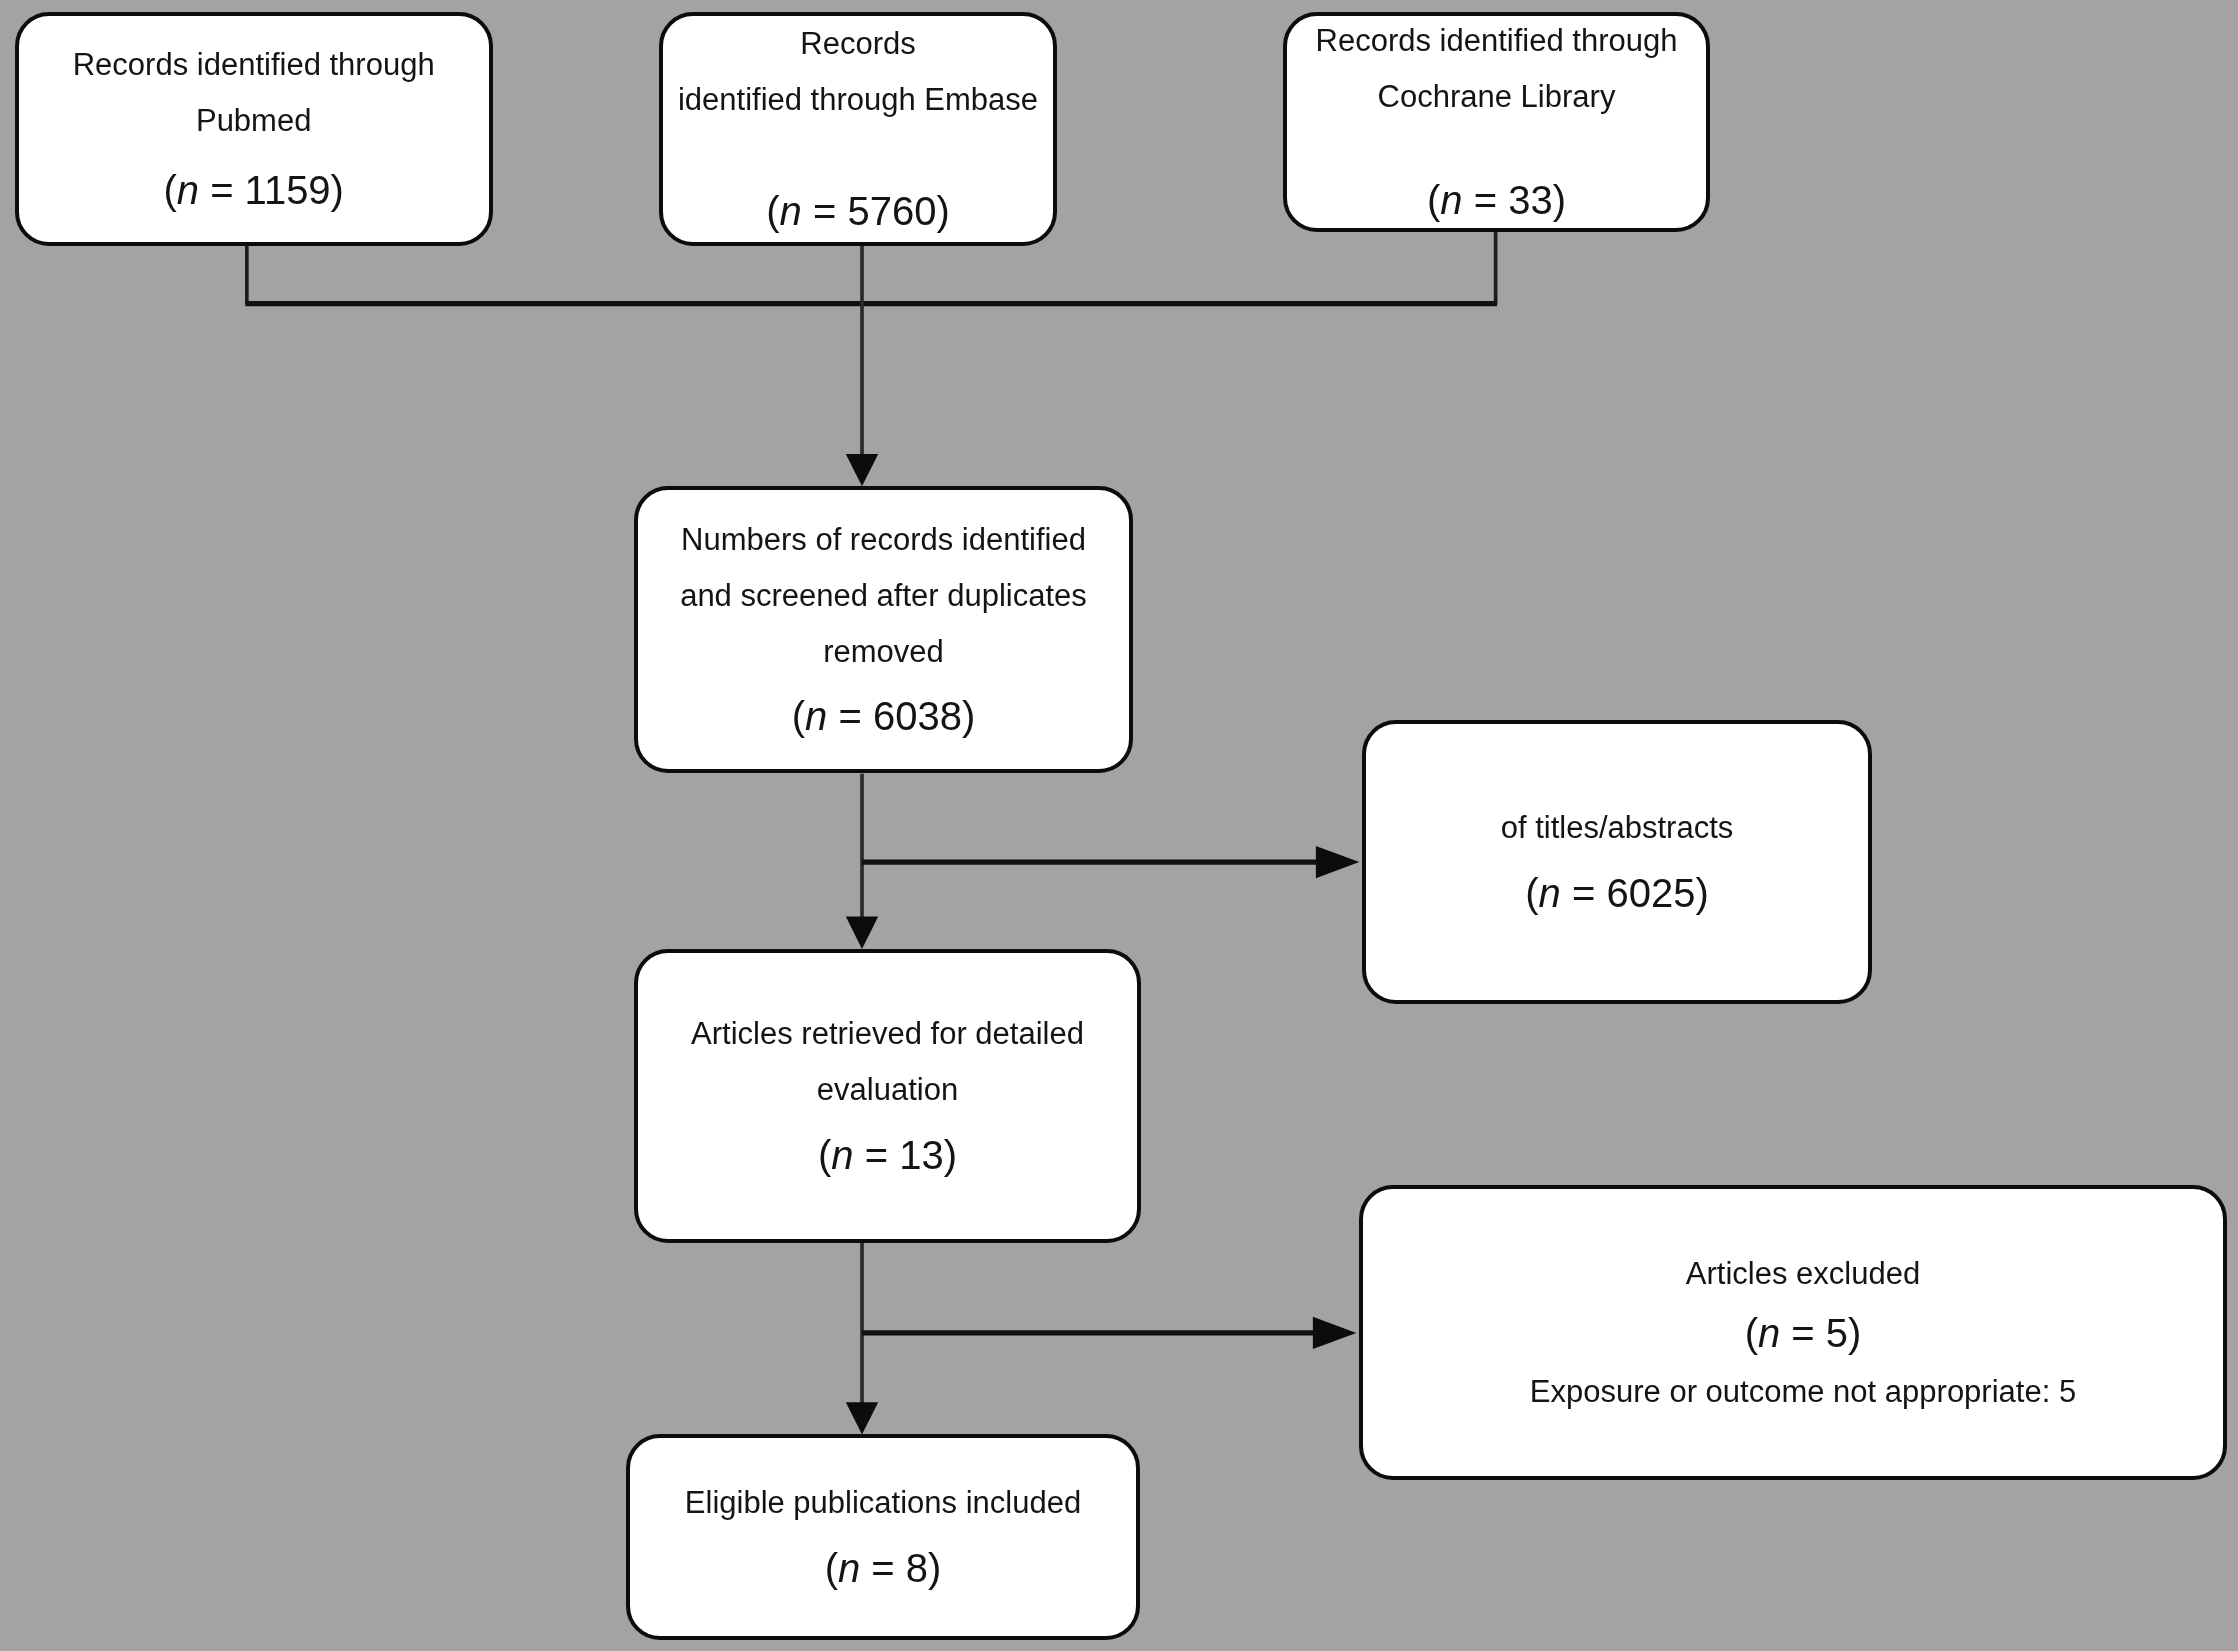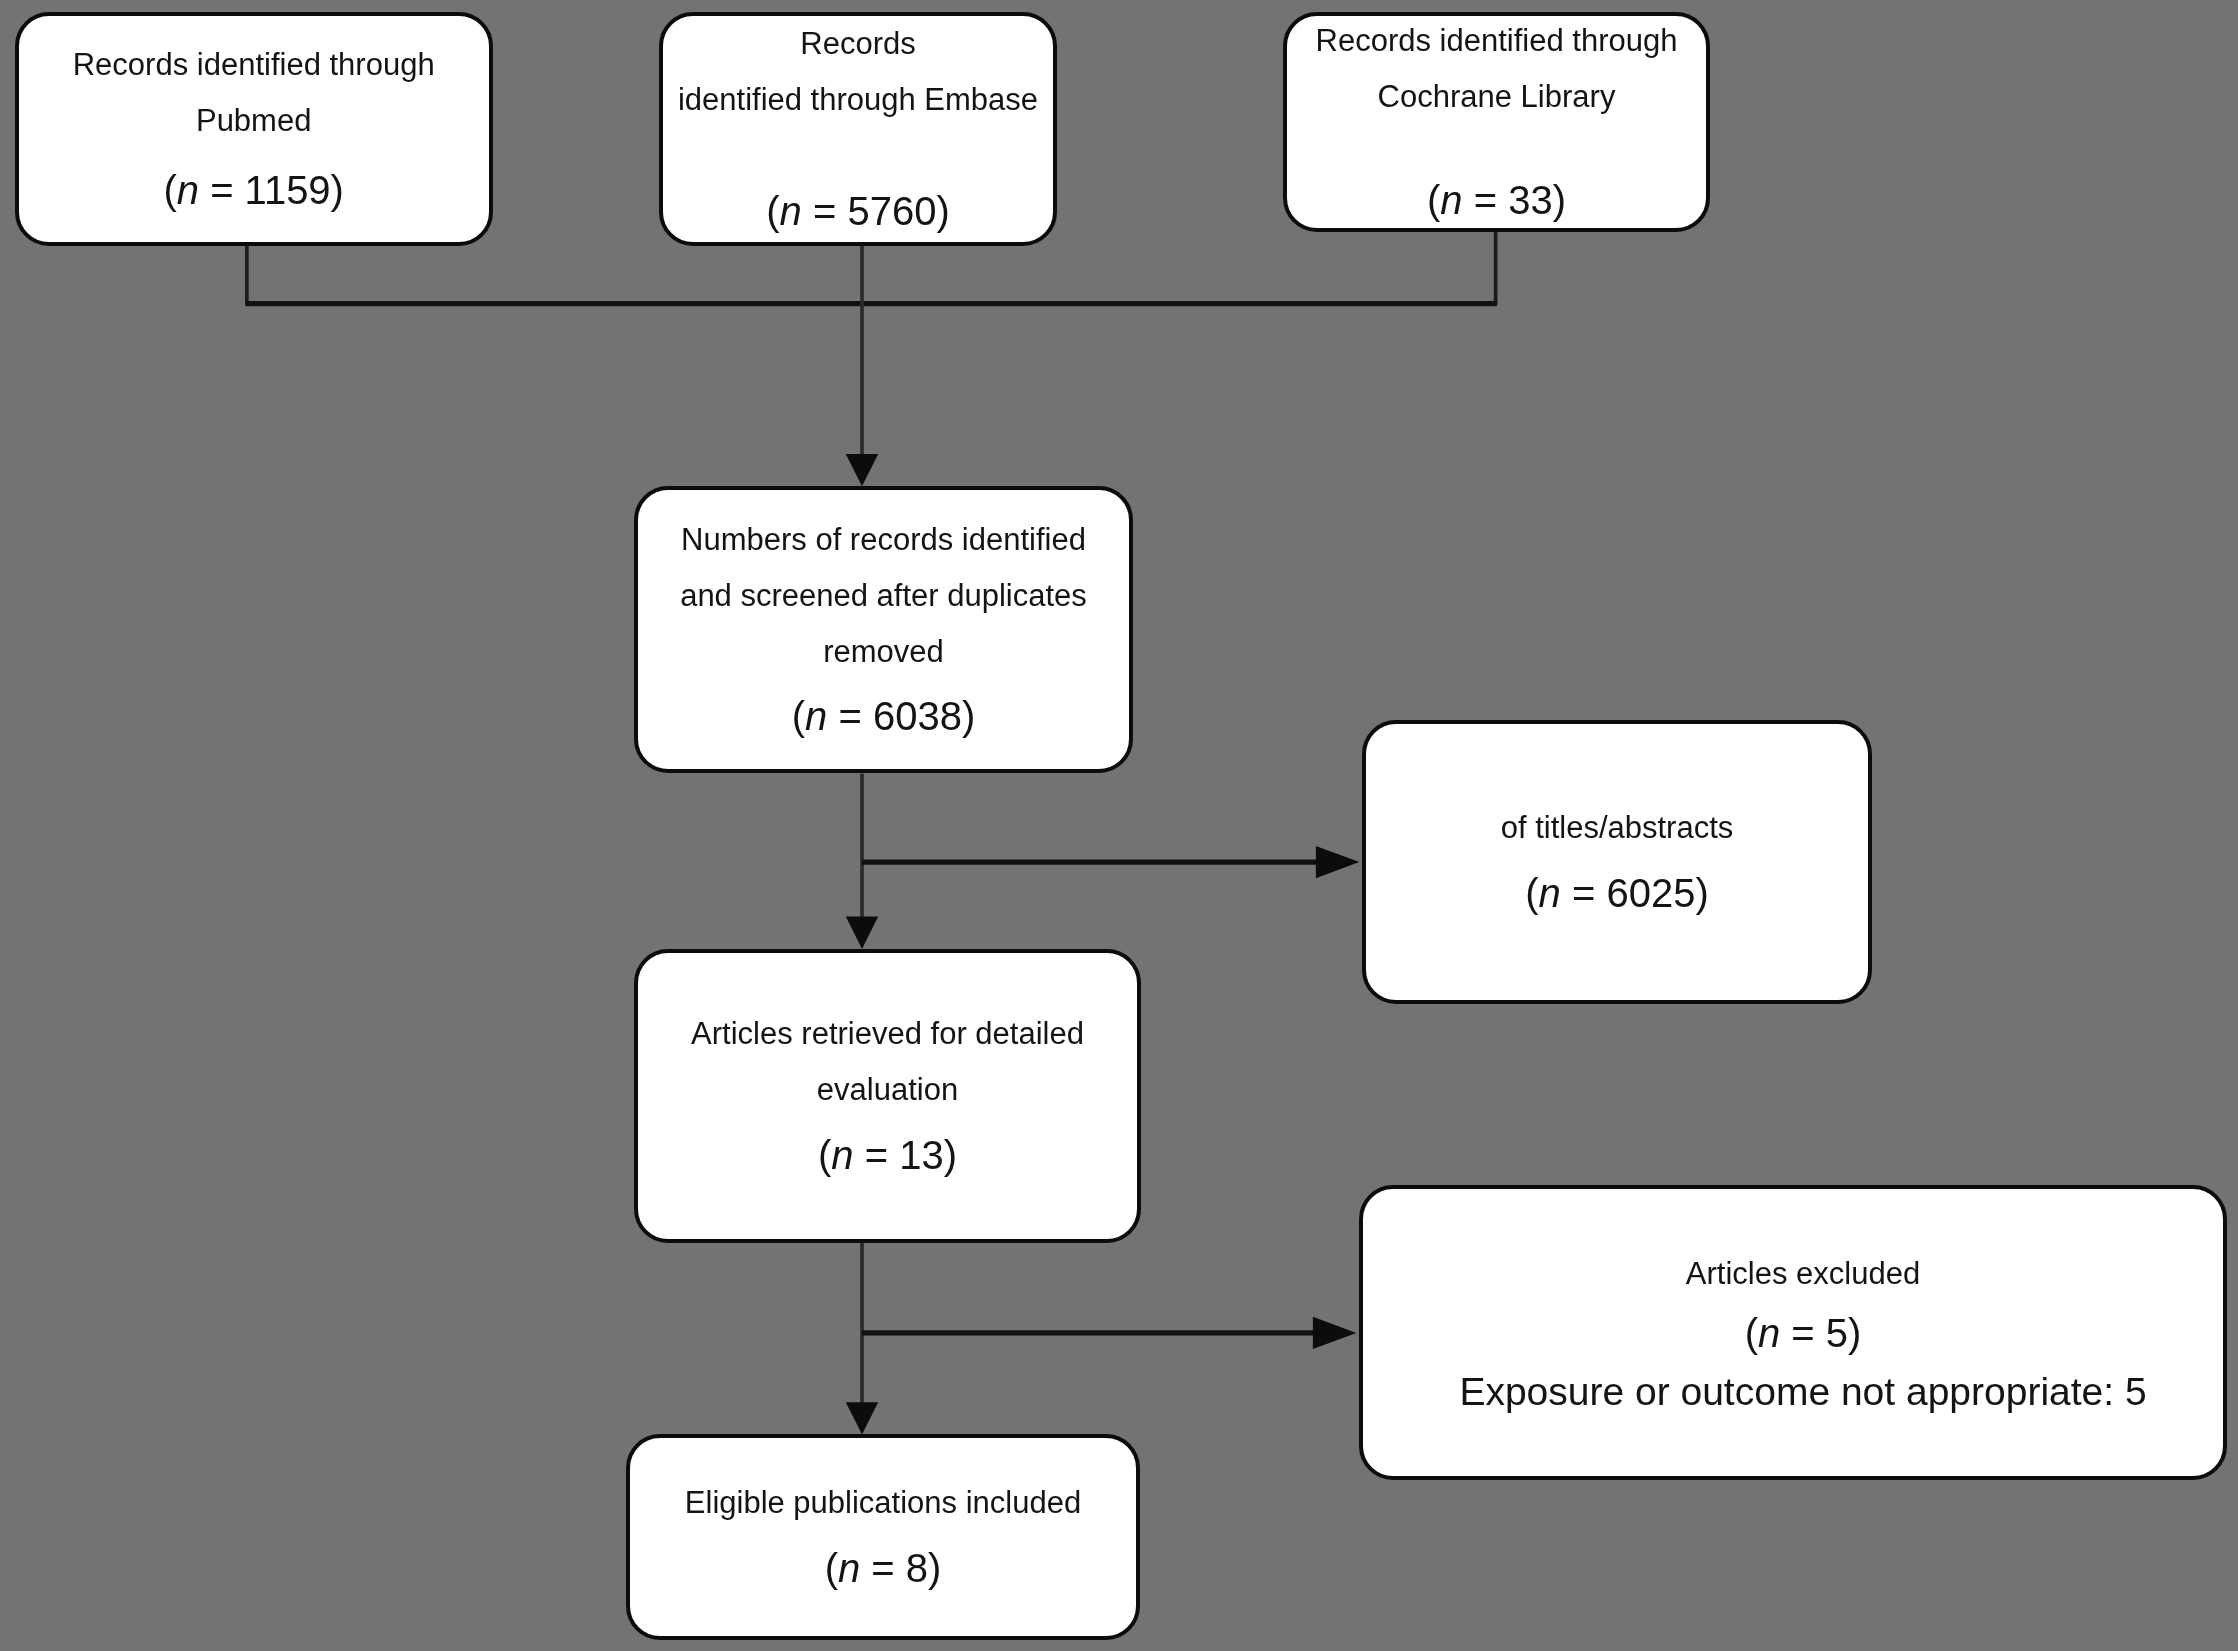--- a/index.html
+++ b/index.html
@@ -1,20 +1,20 @@
 <!DOCTYPE html>
 <html style="font-size:11.8px"><head>
 <meta charset="utf-8">
 <style>
   html, body { margin: 0; padding: 0; background: #ffffff; }
   .stage {
     position: relative;
     width: 2239px;
     height: 1652px;
-    background: #737373;
+    background: #a3a3a3;
     font-family: "Liberation Sans", sans-serif;
     color: #141414;
     overflow: hidden;
   }
   .wires {
     position: absolute;
     left: 0; top: 0;
     width: 2239px; height: 1652px;
   }
   .node {
@@ -34,21 +34,21 @@
     line-height: 56px;
     white-space: nowrap;
   }
   .nline {
     font-size: 40px;
     line-height: 62px;
     white-space: nowrap;
   }
   .nvar { font-style: italic; }
   .sub {
-    font-size: 39px;
+    font-size: 31px;
     line-height: 56px;
     white-space: nowrap;
   }
   .gap14 { margin-top: 10.3px; }
   .gap70 { margin-top: 52px; }
   .gap60 { margin-top: 44px; }
   .gap8  { margin-top: 5.9px; text-align: center; }
 
   
   .node-pubmed        { left: 14.7px;   top: 11.8px;   width: 478px;  height: 234px; }

